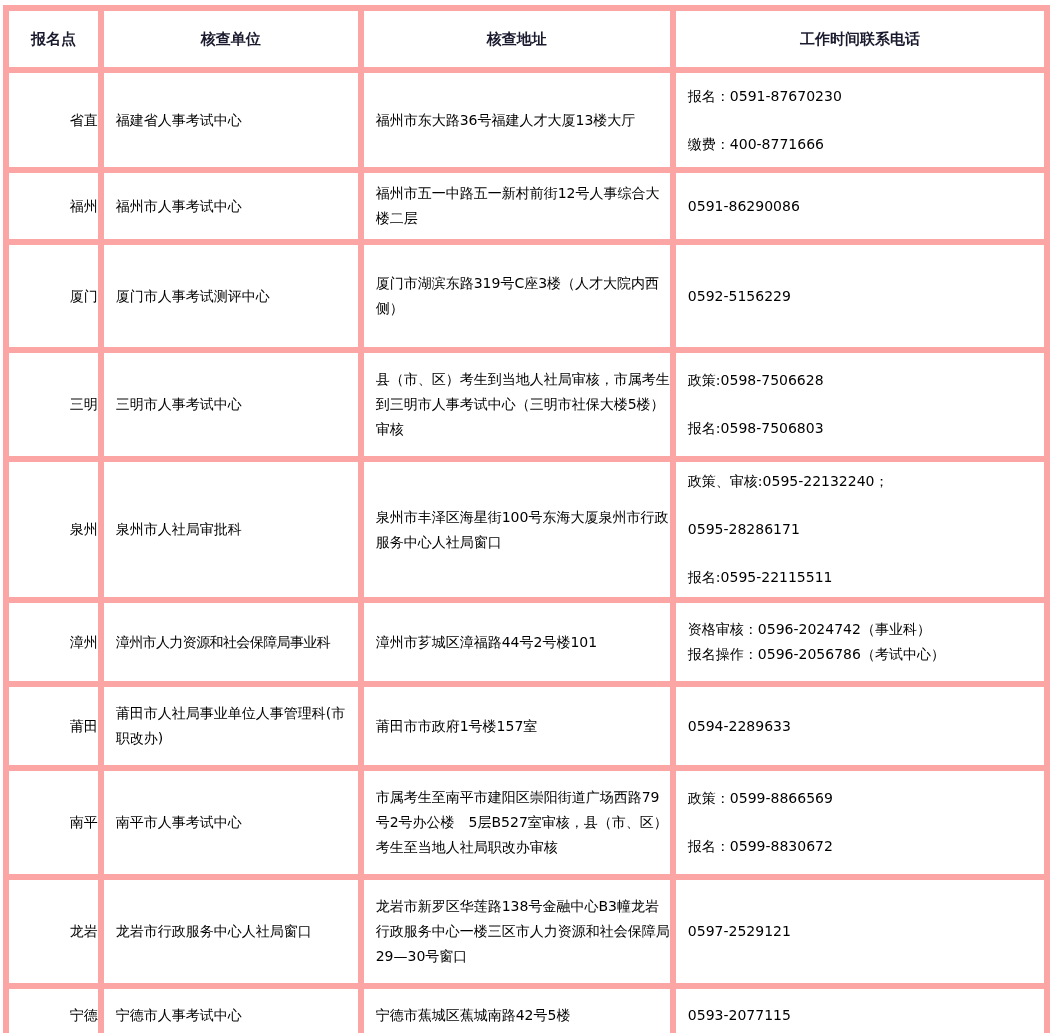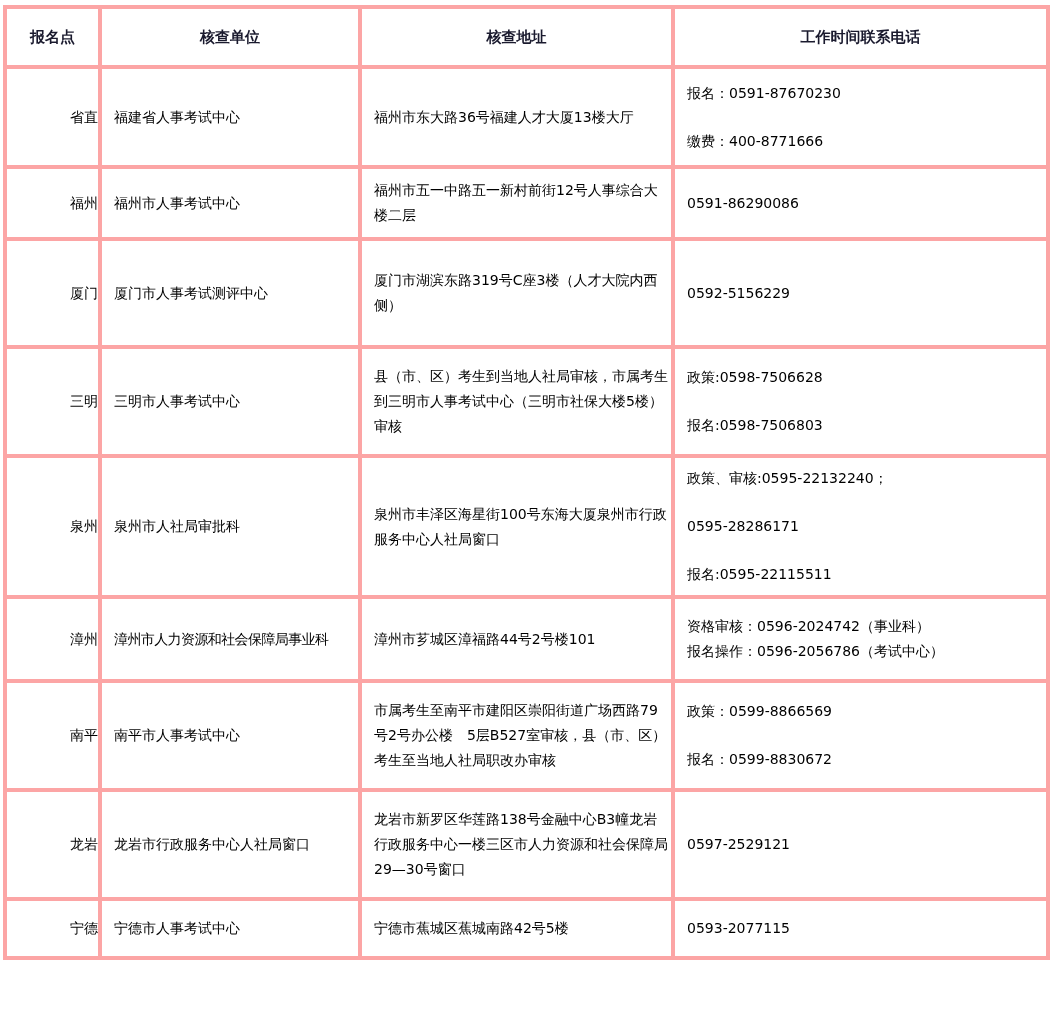--- a/index.html
+++ b/index.html
@@ -6,21 +6,21 @@
   body { width: 1050px; height: 1033px; overflow: hidden; }
   .wrap { position: absolute; left: 3px; top: 5px; }
   table {
     border-collapse: collapse;
     table-layout: fixed;
     font-family: "DejaVu Sans", "Liberation Sans", sans-serif;
     font-size: 14px;
     color: #000;
   }
   td, th {
-    border: 4px solid #fca5a5;
+    border: 6px solid #fca5a5;
     padding: 0;
     vertical-align: middle;
     line-height: 25px;
   }
   th {
     font-weight: bold;
     font-size: 15px;
     text-align: center;
     color: #1a1a2e;
     height: 56px;
@@ -96,20 +96,28 @@
       </tr>
       <tr style="height:84px">
         <td class="c-point">漳州</td>
         <td class="c-unit" style="white-space:nowrap; letter-spacing:-0.6px">漳州市人力资源和社会保障局事业科</td>
         <td class="c-addr">漳州市芗城区漳福路44号2号楼101</td>
         <td class="c-phone">
           <span class="phone-line">资格审核：0596-2024742（事业科）</span>
           <span class="phone-line">报名操作：0596-2056786（考试中心）</span>
         </td>
       </tr>
+      <tr style="height:84px">
+        <td class="c-point">莆田</td>
+        <td class="c-unit">莆田市人社局事业单位人事管理科(市职改办)</td>
+        <td class="c-addr">莆田市市政府1号楼157室</td>
+        <td class="c-phone">
+          <span class="phone-line">0594-2289633</span>
+        </td>
+      </tr>
       <tr style="height:109px">
         <td class="c-point">南平</td>
         <td class="c-unit">南平市人事考试中心</td>
         <td class="c-addr">市属考生至南平市建阳区崇阳街道广场西路79号2号办公楼　5层B527室审核，县（市、区）考生至当地人社局职改办审核</td>
         <td class="c-phone phone-gap">
           <span class="phone-line">政策：0599-8866569</span>
           <span class="phone-line">报名：0599-8830672</span>
         </td>
       </tr>
       <tr style="height:109px">

